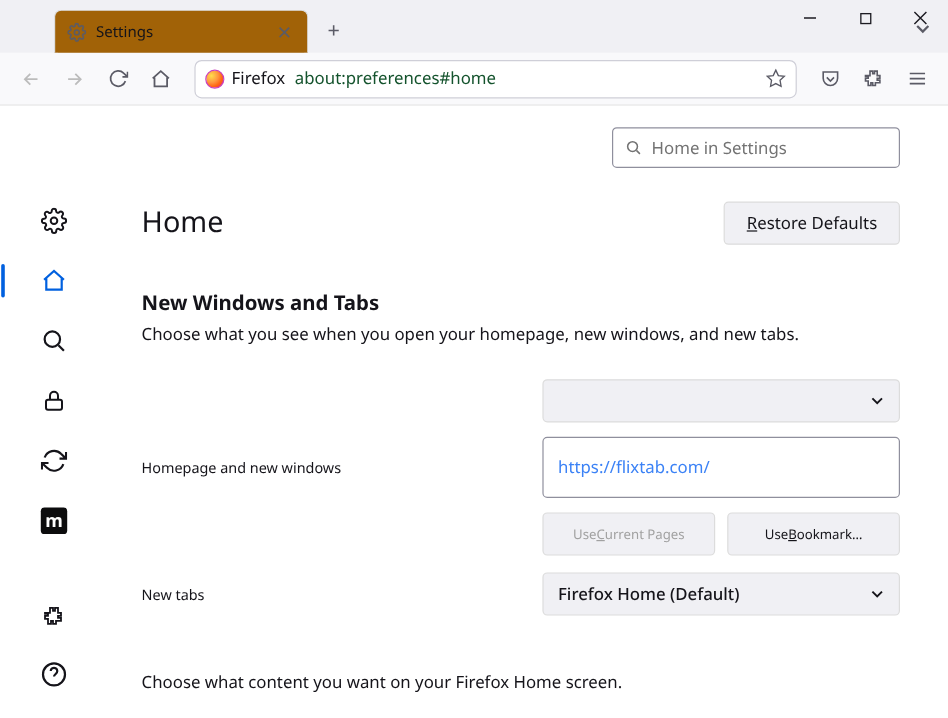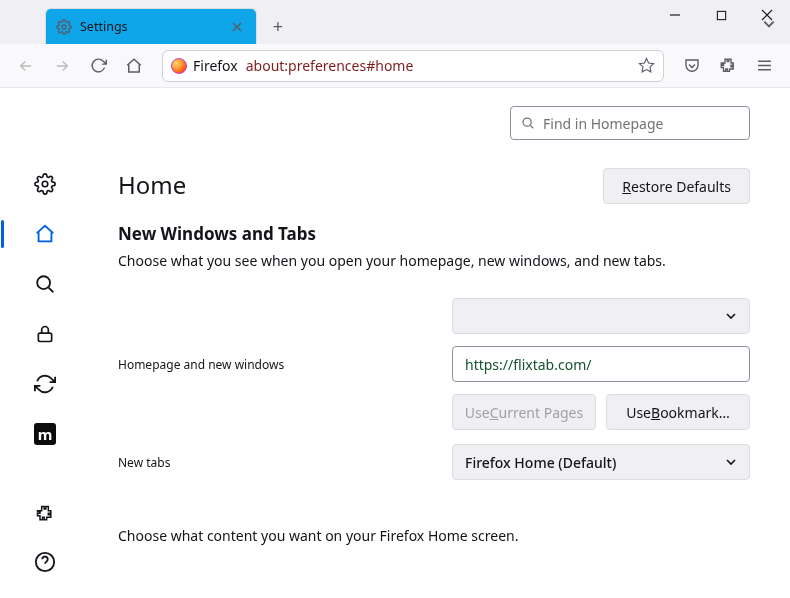--- a/index.html
+++ b/index.html
@@ -18,21 +18,21 @@
     
     .titlebar {
       height: 44px;
       background: #f0f0f4;
       display: flex;
       align-items: flex-end;
       position: relative;
     }
     .tab {
       margin-left: 45px;
-      background: #0ea5e9;
+      background: #a16207;
       height: 36px;
       width: 212px;
       border-radius: 6px 6px 0 0;
       display: flex;
       align-items: center;
       padding: 0 10px;
       gap: 8px;
       font-size: 12.5px;
       color: #15141a;
       border: 1px solid #ddd;
@@ -125,21 +125,21 @@
     .urlbar .identity {
       display: flex;
       align-items: center;
       gap: 6px;
       color: #5b5b66;
     }
     .urlbar .brand-text {
       color: #15141a;
     }
     .urlbar .url-text {
-      color: #7f1d1d;
+      color: #14532d;
     }
     .urlbar .star {
       margin-left: auto;
       color: #5b5b66;
     }
     .ff-logo {
       width: 16px;
       height: 16px;
       border-radius: 50%;
       background: radial-gradient(circle at 30% 30%, #ffde4c, #ff9640 40%, #ff6612 65%, #e31587 100%);
@@ -222,21 +222,21 @@
       align-items: center;
       padding: 0 10px;
       gap: 8px;
       color: #737373;
       font-size: 14px;
     }
     .heading-row {
       display: flex;
       align-items: flex-start;
       justify-content: space-between;
-      margin-bottom: 18px;
+      margin-bottom: 36px;
     }
     h1 {
       font-size: 24px;
       font-weight: 400;
       color: #15141a;
     }
     .restore-btn {
       height: 36px;
       padding: 0 18px;
       background: #f0f0f4;
@@ -284,42 +284,42 @@
       font-size: 14px;
       color: #15141a;
       cursor: pointer;
       font-weight: 500;
     }
     .dropdown .chev {
       margin-left: auto;
     }
     .text-input {
       flex: 1;
-      height: 36px;
+      height: 51px;
       border: 1px solid #8f8f9d;
       border-radius: 4px;
       padding: 0 12px;
       font-size: 14px;
-      color: #14532d;
+      color: #3b82f6;
       background: #fff;
     }
     .btn-row {
       display: flex;
       justify-content: flex-end;
       gap: 10px;
       margin-left: 334px;
       margin-bottom: 14px;
     }
     .btn {
       flex: 1;
       height: 36px;
       background: #f0f0f4;
       border: 1px solid #dcdcdc;
       border-radius: 4px;
-      font-size: 14px;
+      font-size: 11px;
       display: flex;
       align-items: center;
       justify-content: center;
       cursor: pointer;
       color: #15141a;
       white-space: nowrap;
       overflow: hidden;
     }
     .btn.disabled {
       color: #a1a1a1;
@@ -476,21 +476,21 @@
 
   <div class="main">
     <div class="search-row">
       <div class="find-input">
         <span>
           <svg width="14" height="14" viewBox="0 0 24 24" fill="none" stroke="#737373" stroke-width="2.2">
               <circle cx="10.5" cy="10.5" r="7"></circle>
               <path d="M21 21l-5-5"></path>
             </svg>
         </span>
-        <span>Find in Homepage</span>
+        <span>Home in Settings</span>
       </div>
     </div>
 
     <div class="heading-row">
       <h1>Home</h1>
       <div class="restore-btn">
         <span class="u">R</span>
           <span>estore Defaults</span>
       </div>
     </div>

